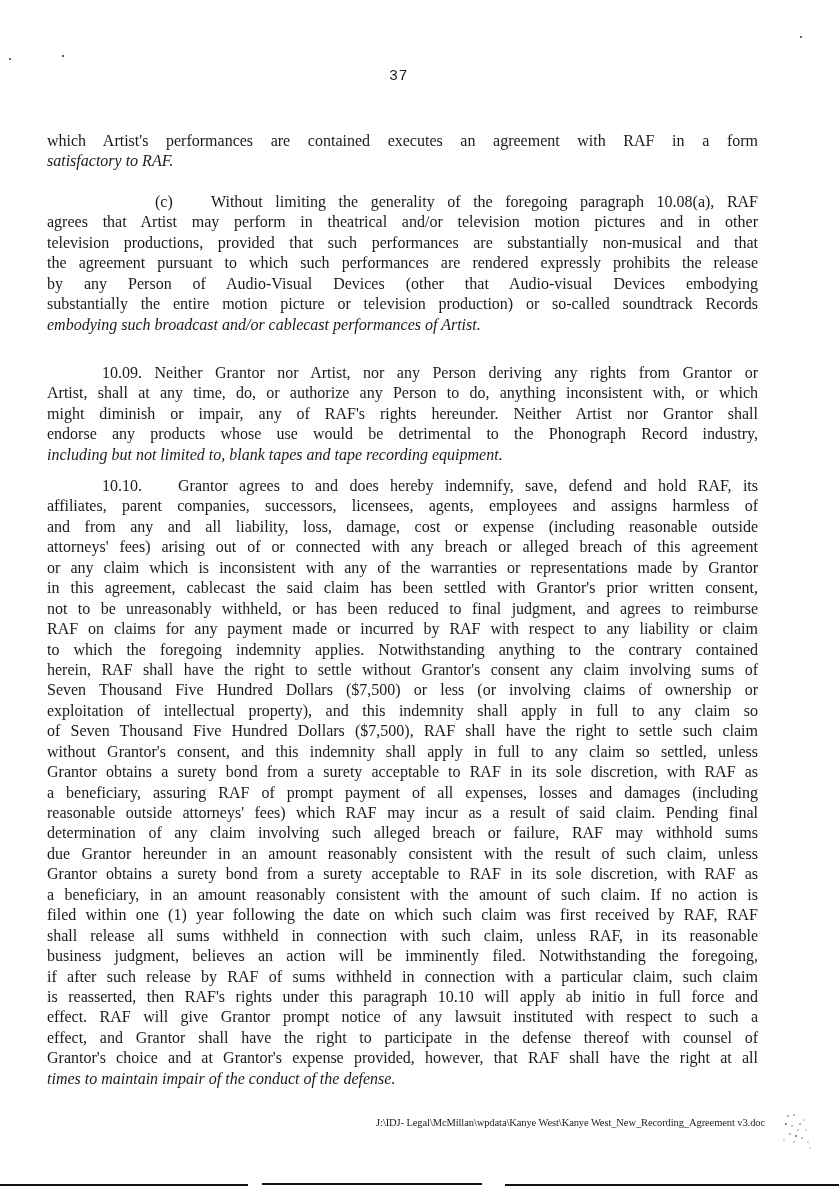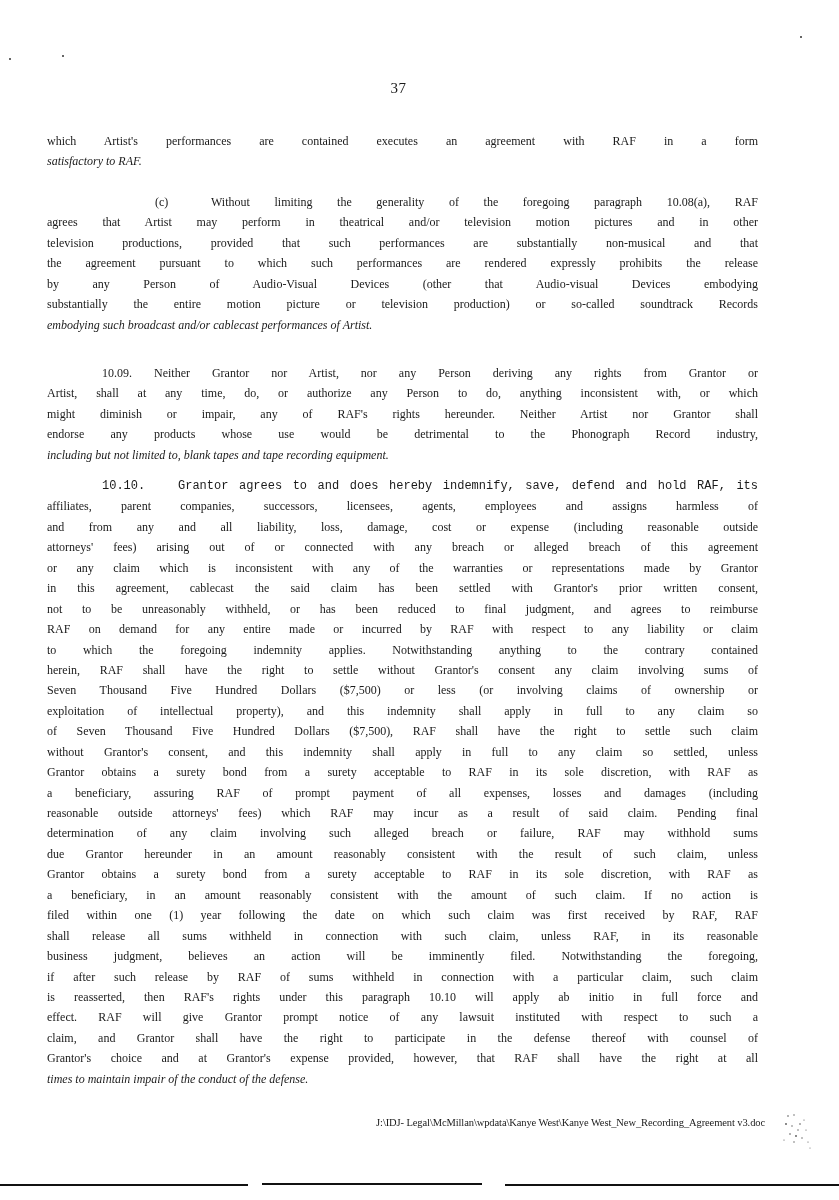--- a/index.html
+++ b/index.html
@@ -3,24 +3,24 @@
   <meta charset="utf-8">
   <style>
     html, body { margin: 0; padding: 0; }
     body {
       width: 839px; height: 1200px; position: relative; overflow: hidden;
       background: #ffffff; color: #1a1a1a;
       font-family: "Liberation Serif", "DejaVu Serif", serif;
     }
     .speck { position: absolute; background: #333; border-radius: 50%; }
     .page-number {
-      position: absolute; top: 80px; left: 0; width: 797px; text-align: center;
-      font-size: 15px; letter-spacing: 0.5px;
+      position: absolute; top: 68px; left: 0; width: 797px; text-align: center;
+      font-size: 15px; letter-spacing: 0.5px; font-family: Liberation Mono, monospace;
     }
-    .para { position: absolute; left: 47px; width: 711px; font-size: 12px; }
+    .para { position: absolute; left: 47px; width: 711px; font-size: 16px; }
     .line {
       display: block; height: 20.45px; line-height: 20.45px; white-space: nowrap;
       text-align: justify; text-align-last: justify; overflow: visible;
     }
     .line.last { text-align-last: left; font-style: italic; }
     .footer-path {
       position: absolute; top: 1117px; right: 74px; font-size: 10.5px; white-space: nowrap;
       letter-spacing: -0.1px;
     }
     .stamp { position: absolute; left: 780px; top: 1112px; width: 40px; height: 40px; }
@@ -55,51 +55,51 @@
 
 <div class="para" style="top:363px;">
   <span class="line" style="padding-left:55px;">10.09. Neither Grantor nor Artist, nor any Person deriving any rights from Grantor or</span>
   <span class="line">Artist, shall at any time, do, or authorize any Person to do, anything inconsistent with, or which</span>
   <span class="line">might diminish or impair, any of RAF's rights hereunder.  Neither Artist nor Grantor shall</span>
   <span class="line">endorse any products whose use would be detrimental to the Phonograph Record industry,</span>
   <span class="line last">including but not limited to, blank tapes and tape recording equipment.</span>
 </div>
 
 <div class="para" style="top:476px;">
-  <span class="line" style="position:relative;font-family:Liberation Mono, monospace;">
+  <span class="line" style="position:relative;">
     <span style="position:absolute;left:55px;">10.10.</span>
     <span style="position:absolute;left:131px;right:0;text-align:justify;text-align-last:justify;">Grantor agrees to and does hereby indemnify, save, defend and hold RAF, its</span>
   </span>
   <span class="line">affiliates, parent companies, successors, licensees, agents, employees and assigns harmless of</span>
   <span class="line">and from any and all liability, loss, damage, cost or expense (including reasonable outside</span>
   <span class="line">attorneys' fees) arising out of or connected with any breach or alleged breach of this agreement</span>
   <span class="line">or any claim which is inconsistent with any of the warranties or representations made by Grantor</span>
   <span class="line">in this agreement, cablecast the said claim has been settled with Grantor's prior written consent,</span>
   <span class="line">not to be unreasonably withheld, or has been reduced to final judgment, and agrees to reimburse</span>
-  <span class="line">RAF on demand for any entire made or incurred by RAF with respect to any liability or claim</span>
+  <span class="line">RAF on claims for any payment made or incurred by RAF with respect to any liability or claim</span>
   <span class="line">to which the foregoing indemnity applies.  Notwithstanding anything to the contrary contained</span>
   <span class="line">herein, RAF shall have the right to settle without Grantor's consent any claim involving sums of</span>
   <span class="line">Seven Thousand Five Hundred Dollars ($7,500) or less (or involving claims of ownership or</span>
   <span class="line">exploitation of intellectual property), and this indemnity shall apply in full to any claim so</span>
   <span class="line">of Seven Thousand Five Hundred Dollars ($7,500), RAF shall have the right to settle such claim</span>
   <span class="line">without Grantor's consent, and this indemnity shall apply in full to any claim so settled, unless</span>
   <span class="line">Grantor obtains a surety bond from a surety acceptable to RAF in its sole discretion, with RAF as</span>
   <span class="line">a beneficiary, assuring RAF of prompt payment of all expenses, losses and damages (including</span>
   <span class="line">reasonable outside attorneys' fees) which RAF may incur as a result of said claim.  Pending final</span>
   <span class="line">determination of any claim involving such alleged breach or failure, RAF may withhold sums</span>
   <span class="line">due Grantor hereunder in an amount reasonably consistent with the result of such claim, unless</span>
   <span class="line">Grantor obtains a surety bond from a surety acceptable to RAF in its sole discretion, with RAF as</span>
   <span class="line">a beneficiary, in an amount reasonably consistent with the amount of such claim.  If no action is</span>
   <span class="line">filed within one (1) year following the date on which such claim was first received by RAF, RAF</span>
   <span class="line">shall release all sums withheld in connection with such claim, unless RAF, in its reasonable</span>
   <span class="line">business judgment, believes an action will be imminently filed.  Notwithstanding the foregoing,</span>
   <span class="line">if after such release by RAF of sums withheld in connection with a particular claim, such claim</span>
   <span class="line">is reasserted, then RAF's rights under this paragraph 10.10 will apply ab initio in full force and</span>
   <span class="line">effect.  RAF will give Grantor prompt notice of any lawsuit instituted with respect to such a</span>
-  <span class="line">claim, and Grantor shall have the right to participate in the defense thereof with counsel of</span>
+  <span class="line">effect, and Grantor shall have the right to participate in the defense thereof with counsel of</span>
   <span class="line">Grantor's choice and at Grantor's expense provided, however, that RAF shall have the right at all</span>
   <span class="line last">times to maintain impair of the conduct of the defense.</span>
 </div>
 
 <div class="footer-path">J:\IDJ- Legal\McMillan\wpdata\Kanye West\Kanye West_New_Recording_Agreement v3.doc</div>
 
 <svg class="stamp" viewBox="0 0 40 40">
   <g fill="#555">
     <circle cx="8" cy="4" r="0.8"></circle>
       <circle cx="14" cy="3" r="0.7"></circle>

